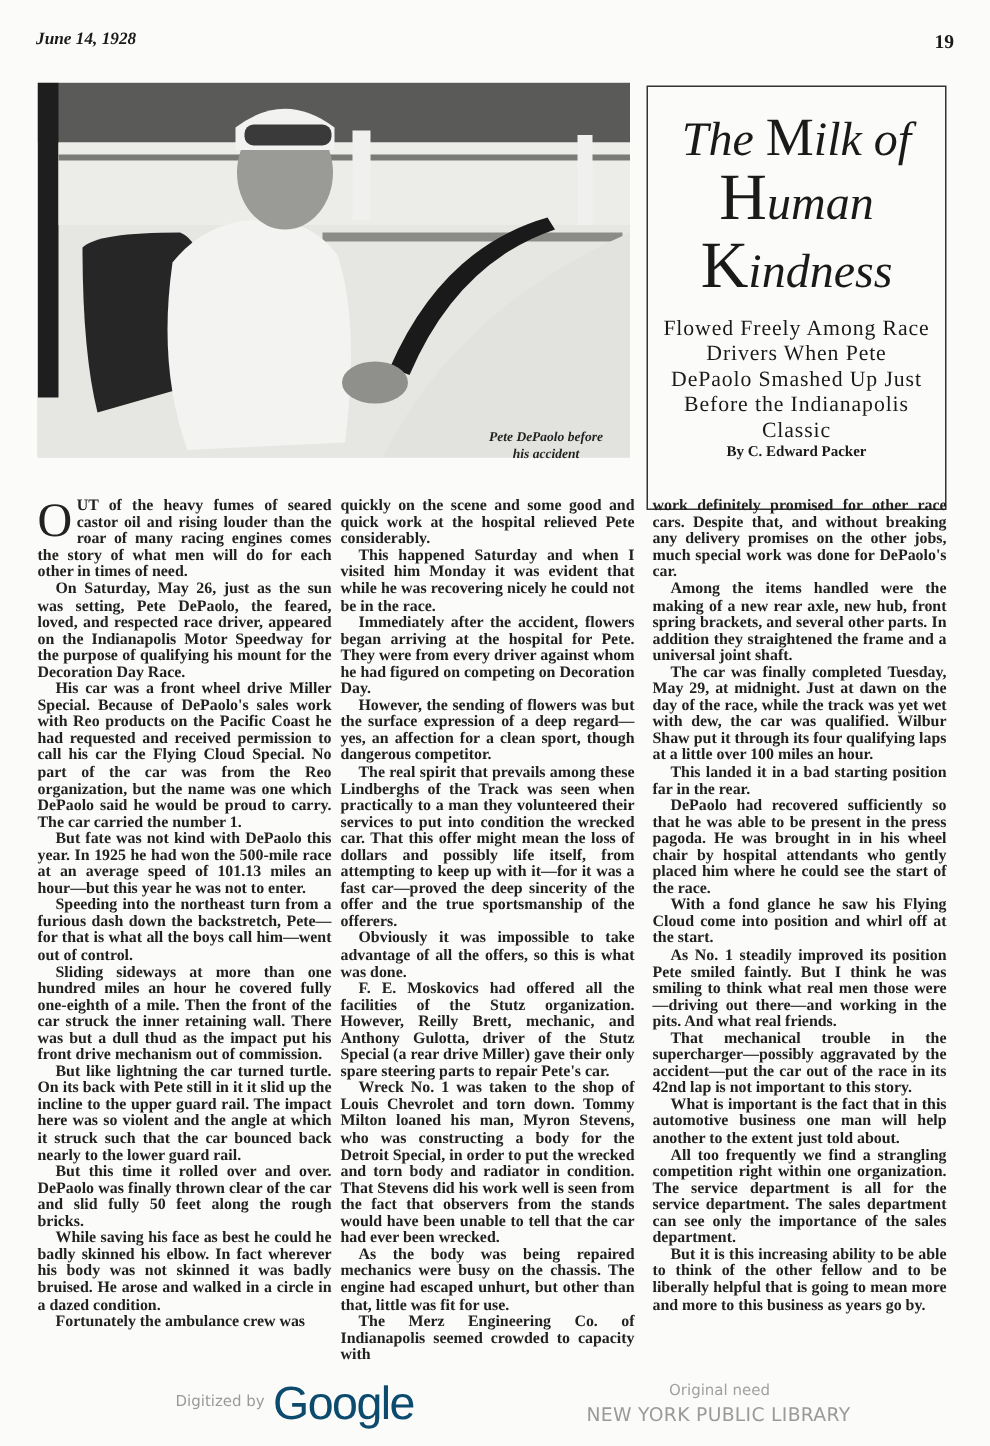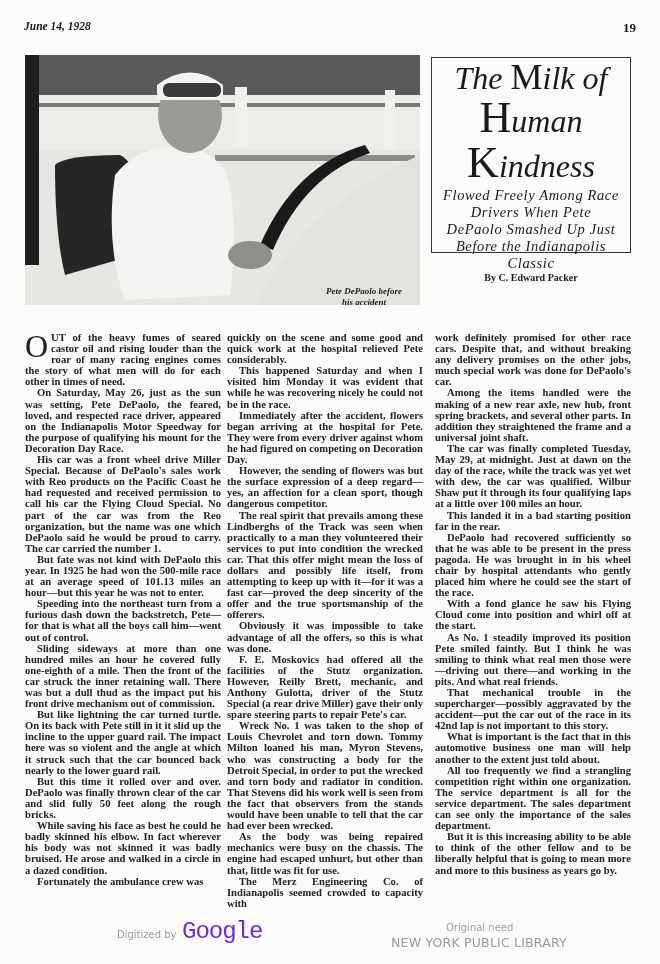--- a/index.html
+++ b/index.html
@@ -18,29 +18,30 @@
     position:absolute; left:25px; top:55px; width:395px; height:250px;
     background:#d9d9d6; overflow:hidden;
   }
   .photo svg { display:block; }
   .caption {
     position:absolute; left:310px; top:286px; width:108px;
     font-size:9px; font-style:italic; font-weight:bold; text-align:center; line-height:11px;
     color:#222;
   }
   .title-box {
-    position:absolute; left:431px; top:57px; width:200px; height:196px;
+    position:absolute; left:431px; top:57px; width:200px; height:283px;
     border:1.5px solid #333; box-sizing:border-box; text-align:center;
+    padding-top:14px;
   }
   .title-box .t1 { font-size:32px; line-height:38px; font-style:italic; }
   .title-box .t1 .big { font-style:normal; font-size:36px; }
   .title-box .t2, .title-box .t3 { font-size:32px; line-height:42px; font-style:italic; }
   .title-box .t2 .big, .title-box .t3 .big { font-style:normal; font-size:44px; }
   .title-box .deck {
-    font-size:14.5px; font-style:italic; line-height:17px;
+    margin-top:10px; font-size:14.5px; line-height:17px;
     letter-spacing:0.6px; padding:0 10px;
   }
   .title-box .byline { font-size:10px; font-weight:bold; }
   .col {
     position:absolute; top:332px; width:196px;
     font-size:10.6px; line-height:11.1px; text-align:justify;
     font-weight:bold; color:#222;
   }
   .col p { margin:0; text-indent:12px; }
   .col p.noindent { text-indent:0; }
@@ -48,22 +49,22 @@
   .col2 { left:227px; }
   .col3 { left:435px; width:196px; }
   .dropcap {
     float:left; font-size:32px; line-height:26px; margin:1px 3px 0 0; font-weight:normal;
   }
   .digitized {
     position:absolute; left:117px; top:929px; font-family:"DejaVu Sans", sans-serif;
     font-size:10px; color:#9a9a9a;
   }
   .google {
-    position:absolute; left:182px; top:918px; font-family:Liberation Mono, monospace;
-    font-size:24px; color:#6d28d9; letter-spacing:-1px;
+    position:absolute; left:182px; top:918px; font-family:Liberation Sans, sans-serif;
+    font-size:31px; color:#0c4a6e; letter-spacing:-1px;
   }
   .original {
     position:absolute; left:446px; top:922px; font-family:"DejaVu Sans", sans-serif;
     font-size:10px; color:#a0a0a0;
   }
   .nypl {
     position:absolute; left:391px; top:935px; font-family:"DejaVu Sans", sans-serif;
     font-size:12.5px; color:#9a9a9a; letter-spacing:0.2px;
   }
 </style>

